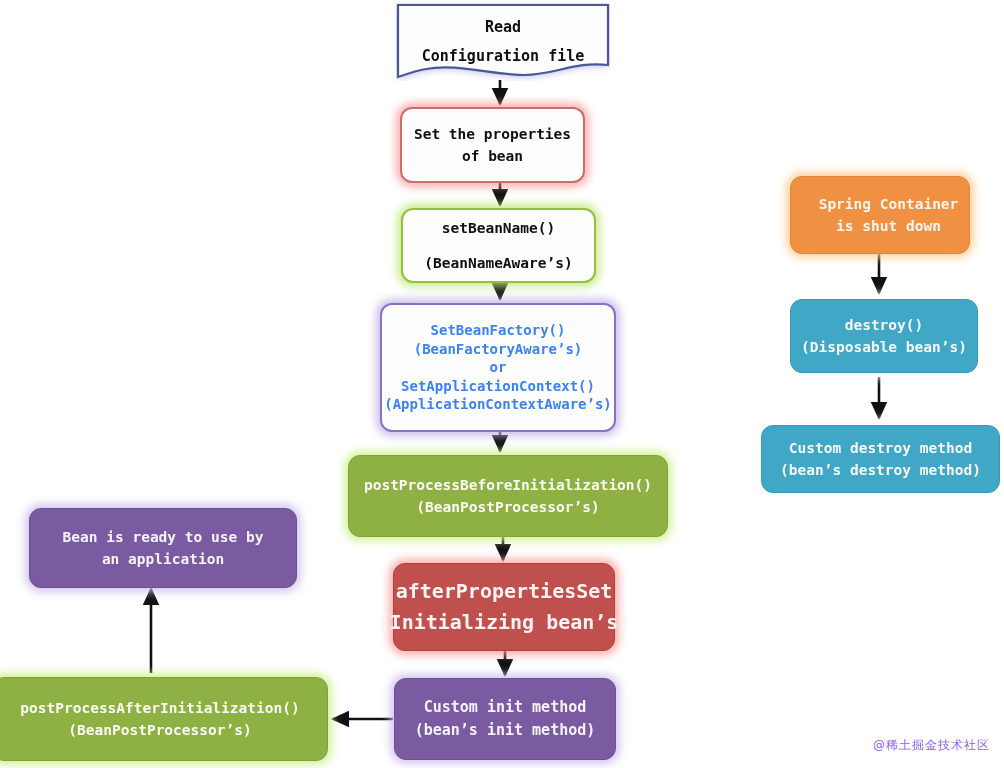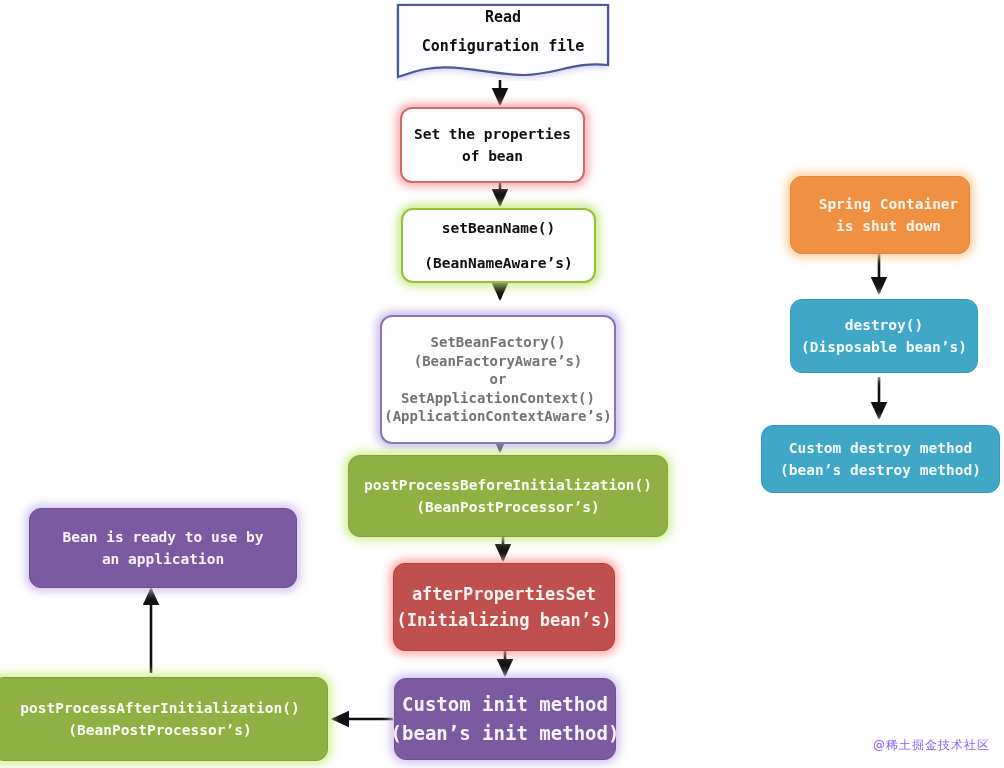--- a/index.html
+++ b/index.html
@@ -44,23 +44,22 @@
   }
   .n-outline-green {
     background: #fdfdfd;
     border: 2px solid #96c03c;
     color: #101010;
     box-shadow: 0 0 9px 4px rgba(190,230,120,0.8);
   }
   .n-outline-purple {
     background: #fdfdfd;
     border: 2px solid #8a72c0;
-    color: #737373;
+    color: #3b82f6;
     box-shadow: 0 0 9px 4px rgba(190,175,230,0.8);
-    margin-top: 12px;
   }
 
   
   .n-green {
     background: #8fb144;
     border: 1px solid #7fa23a;
     color: #fbfdf5;
     box-shadow: 0 0 9px 4px rgba(205,240,140,0.85);
   }
   .n-red {
@@ -92,21 +91,21 @@
   .doc-wrap { position: absolute; z-index: 3; }
   .doc-wrap svg { position: absolute; left: 0; top: 0; }
   .doc-text {
     position: absolute;
     left: 0; top: 0;
     width: 100%;
     height: 86%;
     display: flex;
     flex-direction: column;
     align-items: center;
-    justify-content: flex-start;
+    justify-content: flex-end;
     text-align: center;
     color: #101010;
     font-family: "DejaVu Sans Mono", "Liberation Mono", monospace;
     font-weight: bold;
     line-height: 1.9;
   }
 
   
   #arrows { position: absolute; left: 0; top: 0; z-index: 2; }
 
@@ -182,26 +181,26 @@
     <span class="ln">or</span>
     <span class="ln">SetApplicationContext()</span>
     <span class="ln">(ApplicationContextAware’s)</span>
   </div>
 
   <div class="node n-green" style="left:348px; top:455px; width:320px; height:82px; font-size:14.5px;">
     <span class="ln">postProcessBeforeInitialization()</span>
     <span class="ln">(BeanPostProcessor’s)</span>
   </div>
 
-  <div class="node n-red" style="left:393px; top:563px; width:222px; height:88px; font-size:17px;">
+  <div class="node n-red" style="left:393px; top:563px; width:222px; height:88px; font-size:20px;">
     <span class="ln">afterPropertiesSet</span>
     <span class="ln">(Initializing bean’s)</span>
   </div>
 
-  <div class="node n-purple" style="left:394px; top:678px; width:222px; height:82px; font-size:19px;">
+  <div class="node n-purple" style="left:394px; top:678px; width:222px; height:82px; font-size:15px;">
     <span class="ln">Custom init method</span>
     <span class="ln">(bean’s init method)</span>
   </div>
 
   <div class="node n-green" style="left:-8px; top:677px; width:336px; height:84px; font-size:14.5px;">
     <span class="ln">postProcessAfterInitialization()</span>
     <span class="ln">(BeanPostProcessor’s)</span>
   </div>
 
   <div class="node n-purple" style="left:29px; top:508px; width:268px; height:80px; font-size:14.5px;">

